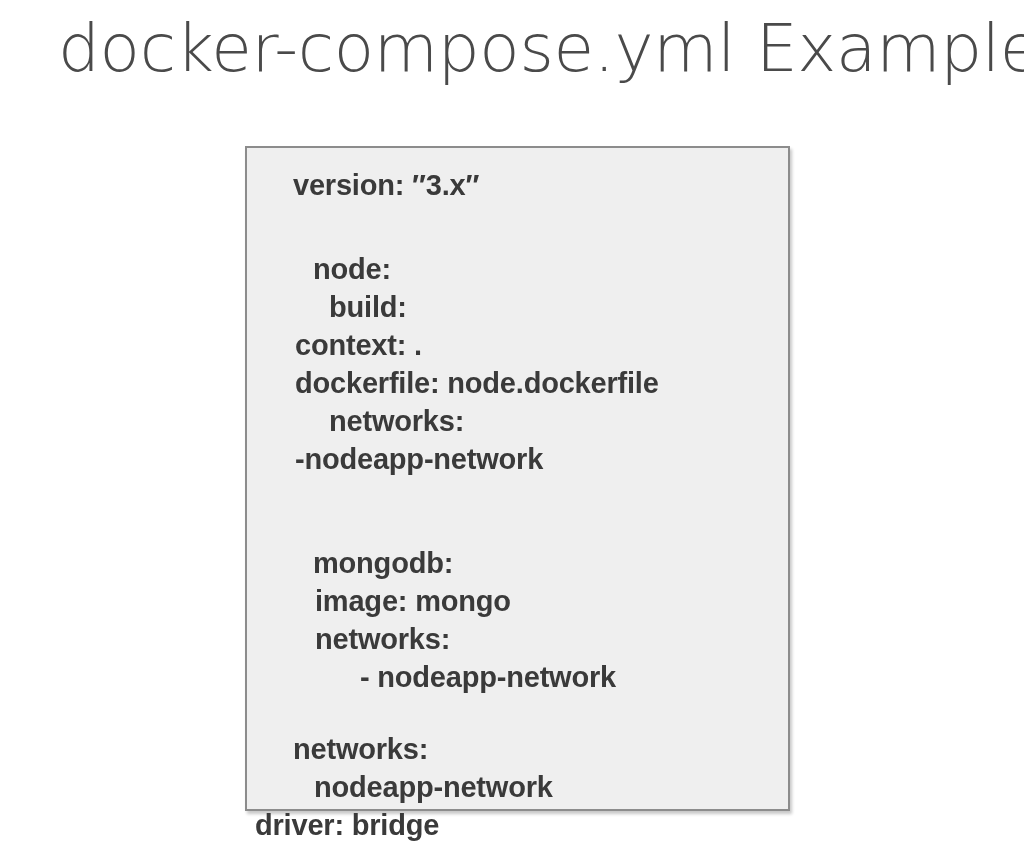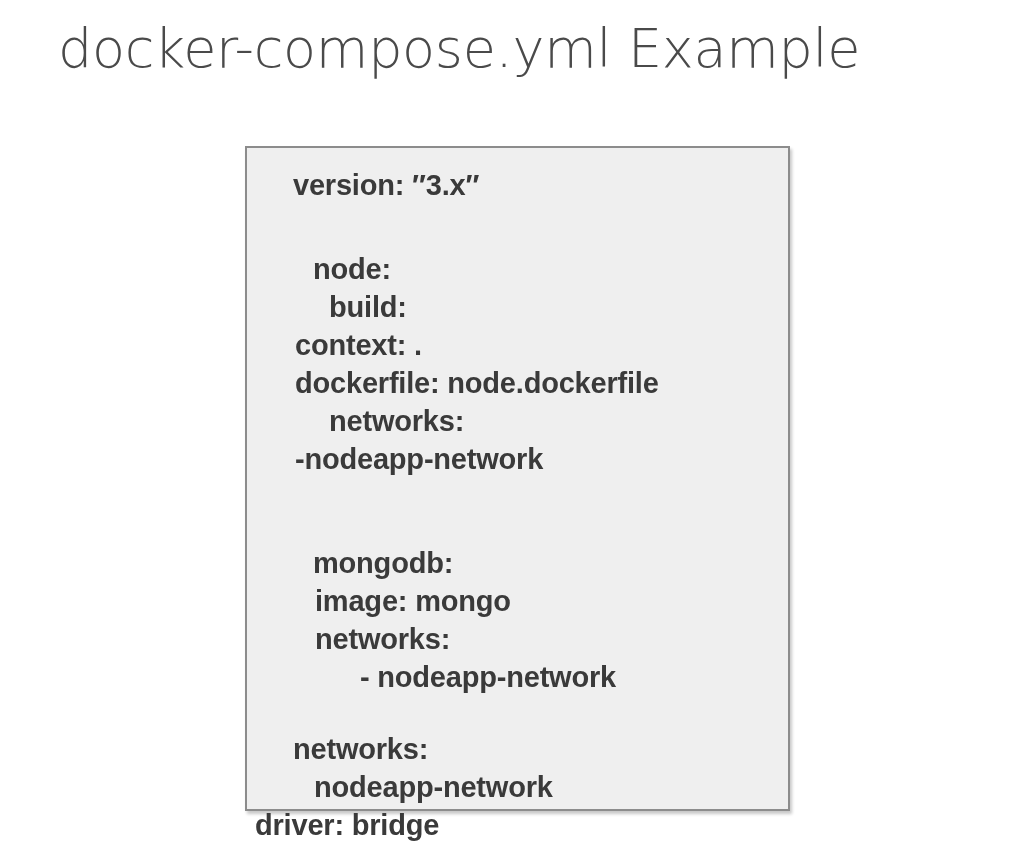--- a/index.html
+++ b/index.html
@@ -25,21 +25,21 @@
   }
 
   
   #slide-title {
     position: absolute;
     left: 58px;
     top: 6px;
     width: 924px;
     height: 86px;
     line-height: 86px;
-    font-size: 54px;
+    font-size: 66px;
     font-weight: 300;
     letter-spacing: -0.3px;
     color: #4a4a4a;
     white-space: nowrap;
     font-family: "DejaVu Sans", "Liberation Sans", sans-serif;
     -webkit-font-smoothing: antialiased;
   }
 
   
   #code-card {

